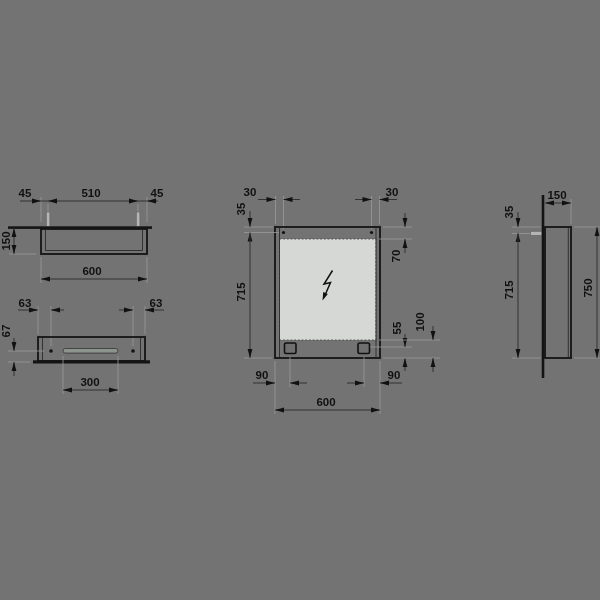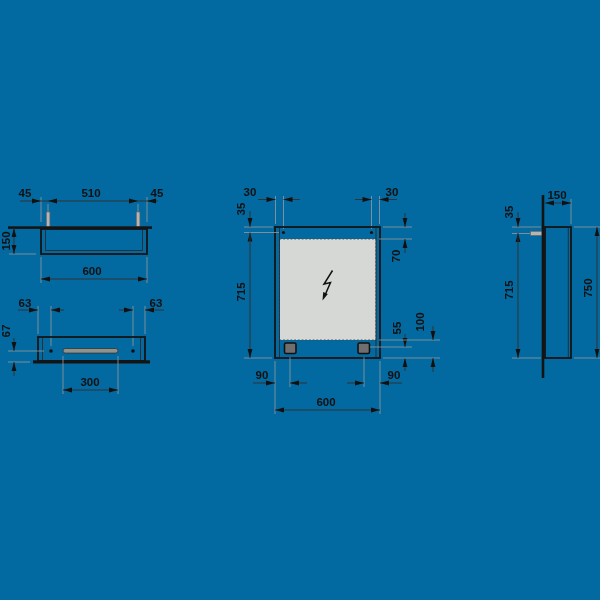--- a/index.html
+++ b/index.html
@@ -1,17 +1,17 @@
 <!DOCTYPE html>
 <html><head>
 <meta charset="utf-8">
 <title>Mirror cabinet dimension drawing</title>
 <style>
   html,body{margin:0;padding:0;background:#ffffff;}
-  .stage{position:relative;width:600px;height:600px;background:#0369a1;overflow:hidden;}
+  .stage{position:relative;width:600px;height:600px;background:#737373;overflow:hidden;}
   svg{display:block;}
   .obj{stroke:#141414;fill:none;stroke-width:1.8;}
   .obj-thin{stroke:#2a2a2a;fill:none;stroke-width:0.9;}
   .wall{fill:#141414;stroke:none;}
   .ext{stroke:#9b9b9b;stroke-width:0.8;fill:none;}
   .dim{stroke:#333;stroke-width:1;fill:none;}
   .arr{fill:#111;stroke:none;}
   .dimtxt{font-family:"Liberation Sans","DejaVu Sans",sans-serif;font-size:11.5px;font-weight:bold;fill:#111;text-anchor:middle;}
   .dash{stroke:#4a4a4a;stroke-width:0.9;stroke-dasharray:1.8 1.9;}
   .dot{fill:#111;stroke:none;}

